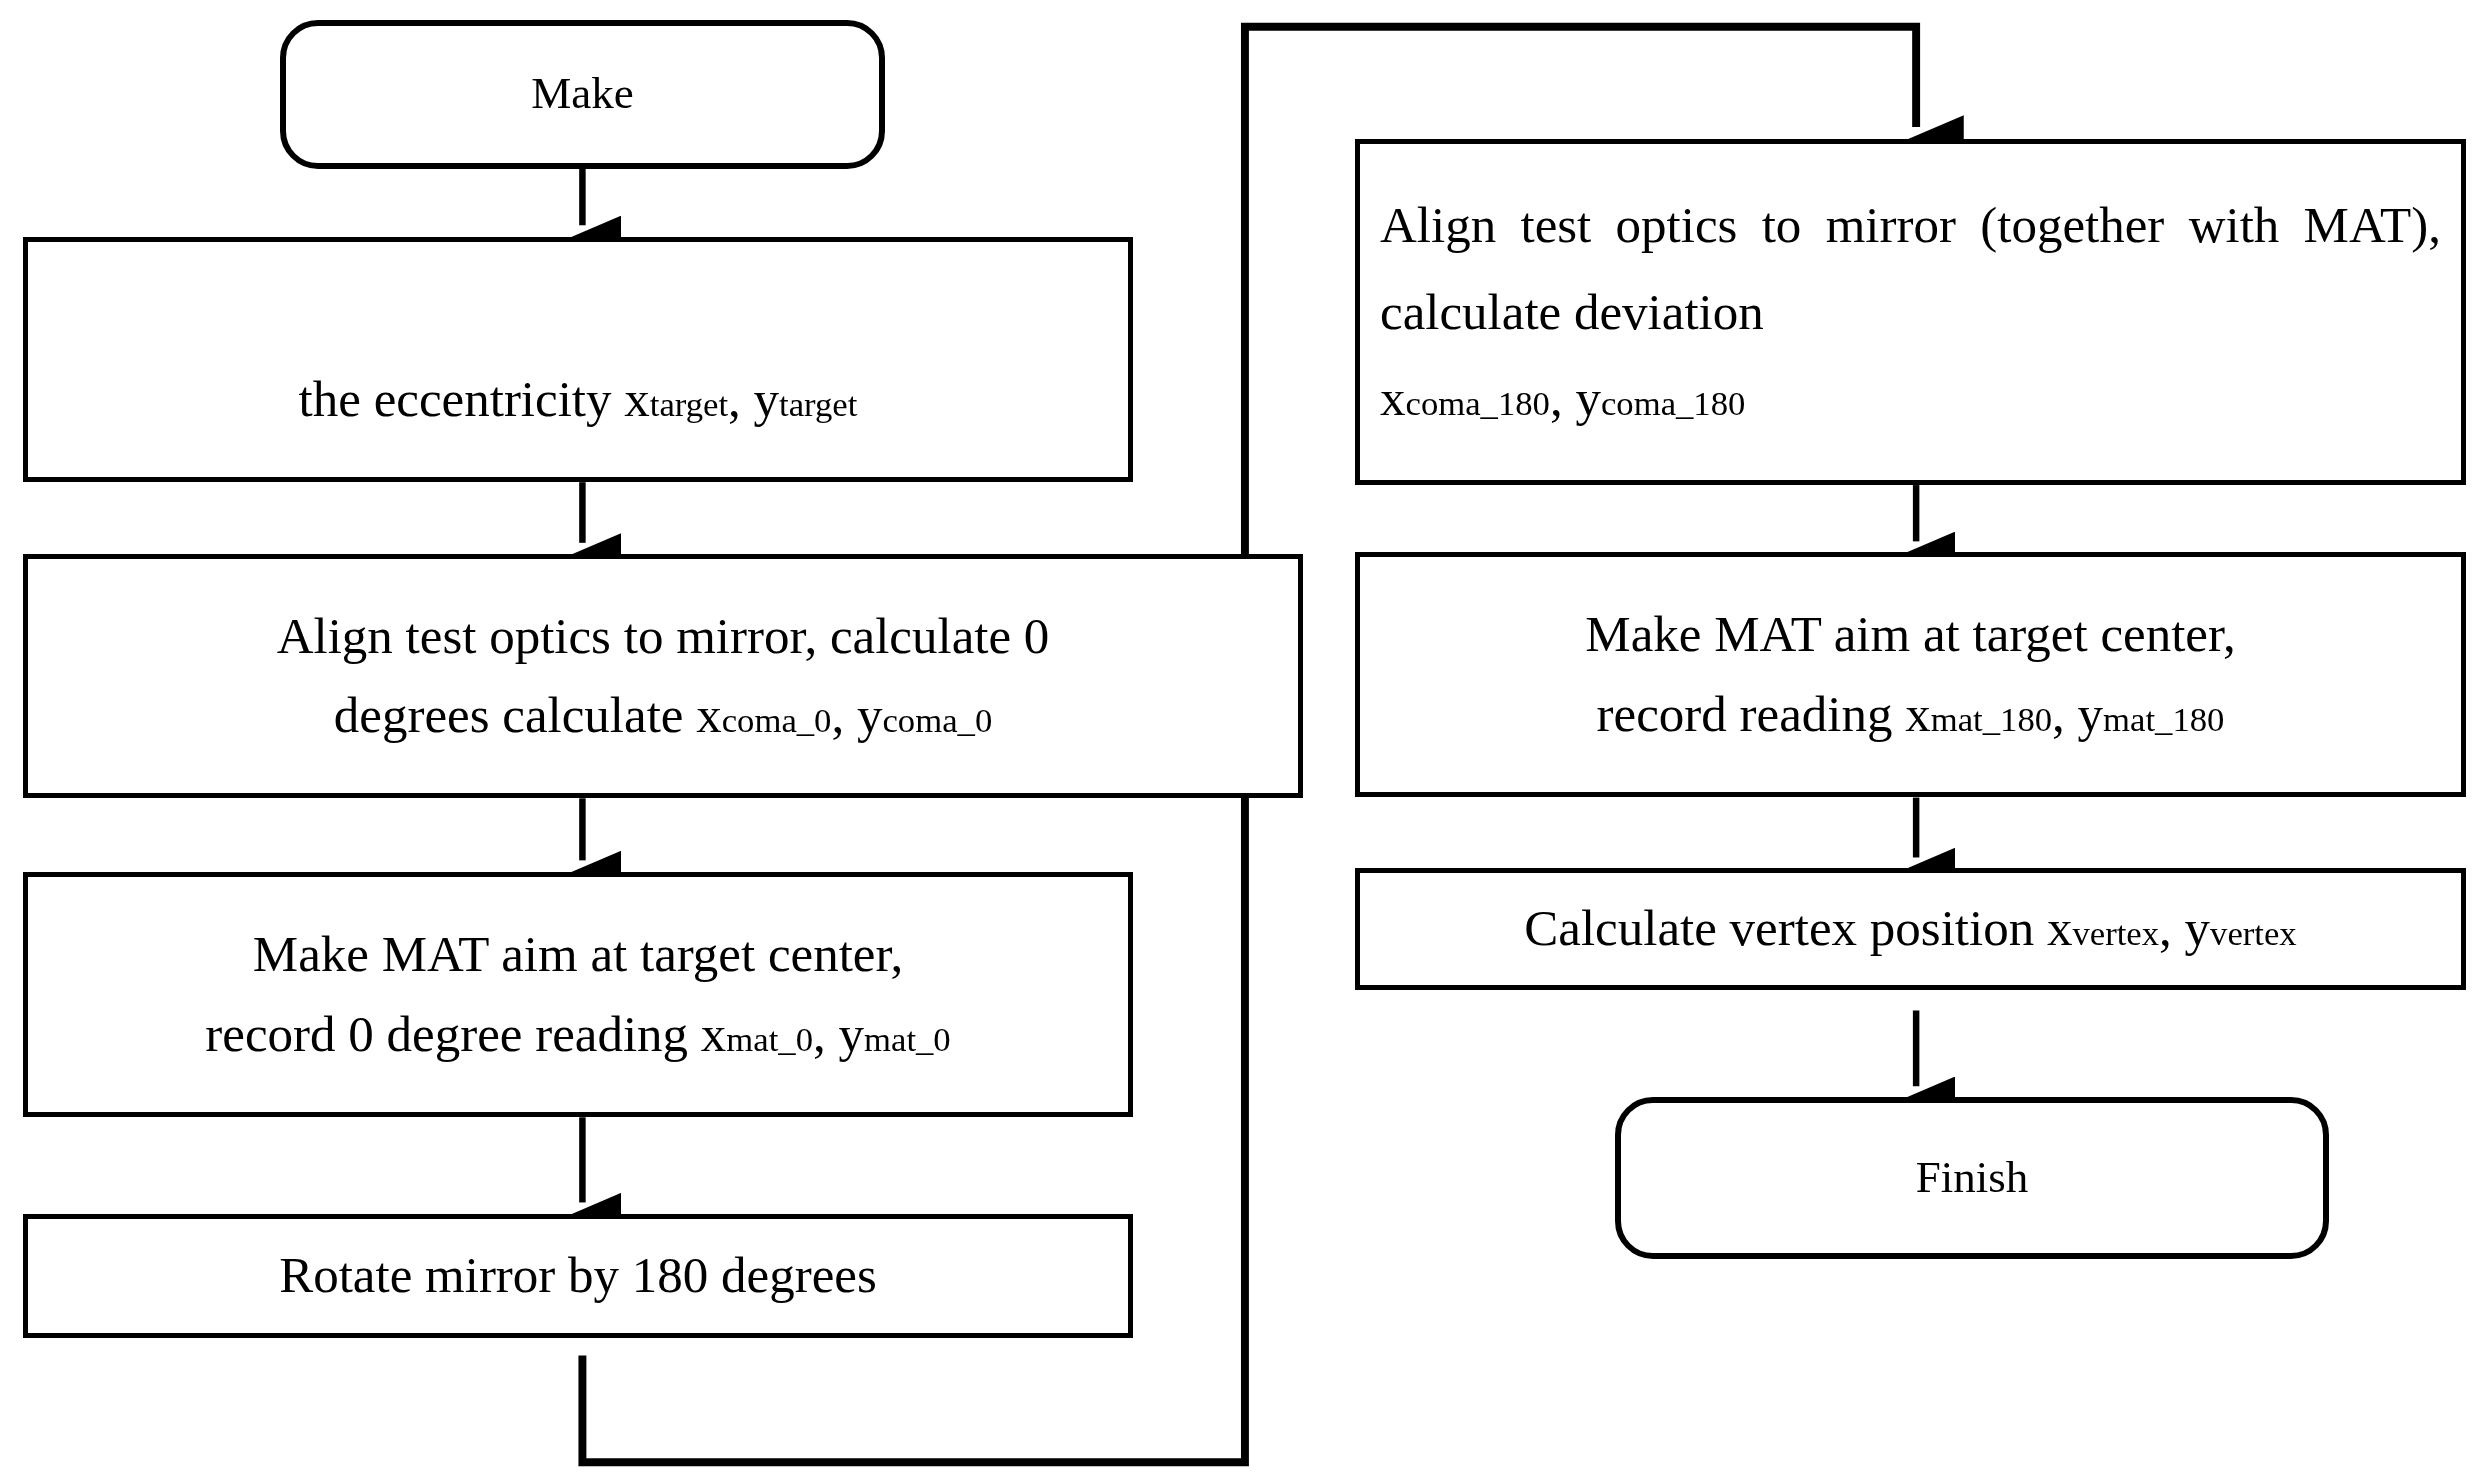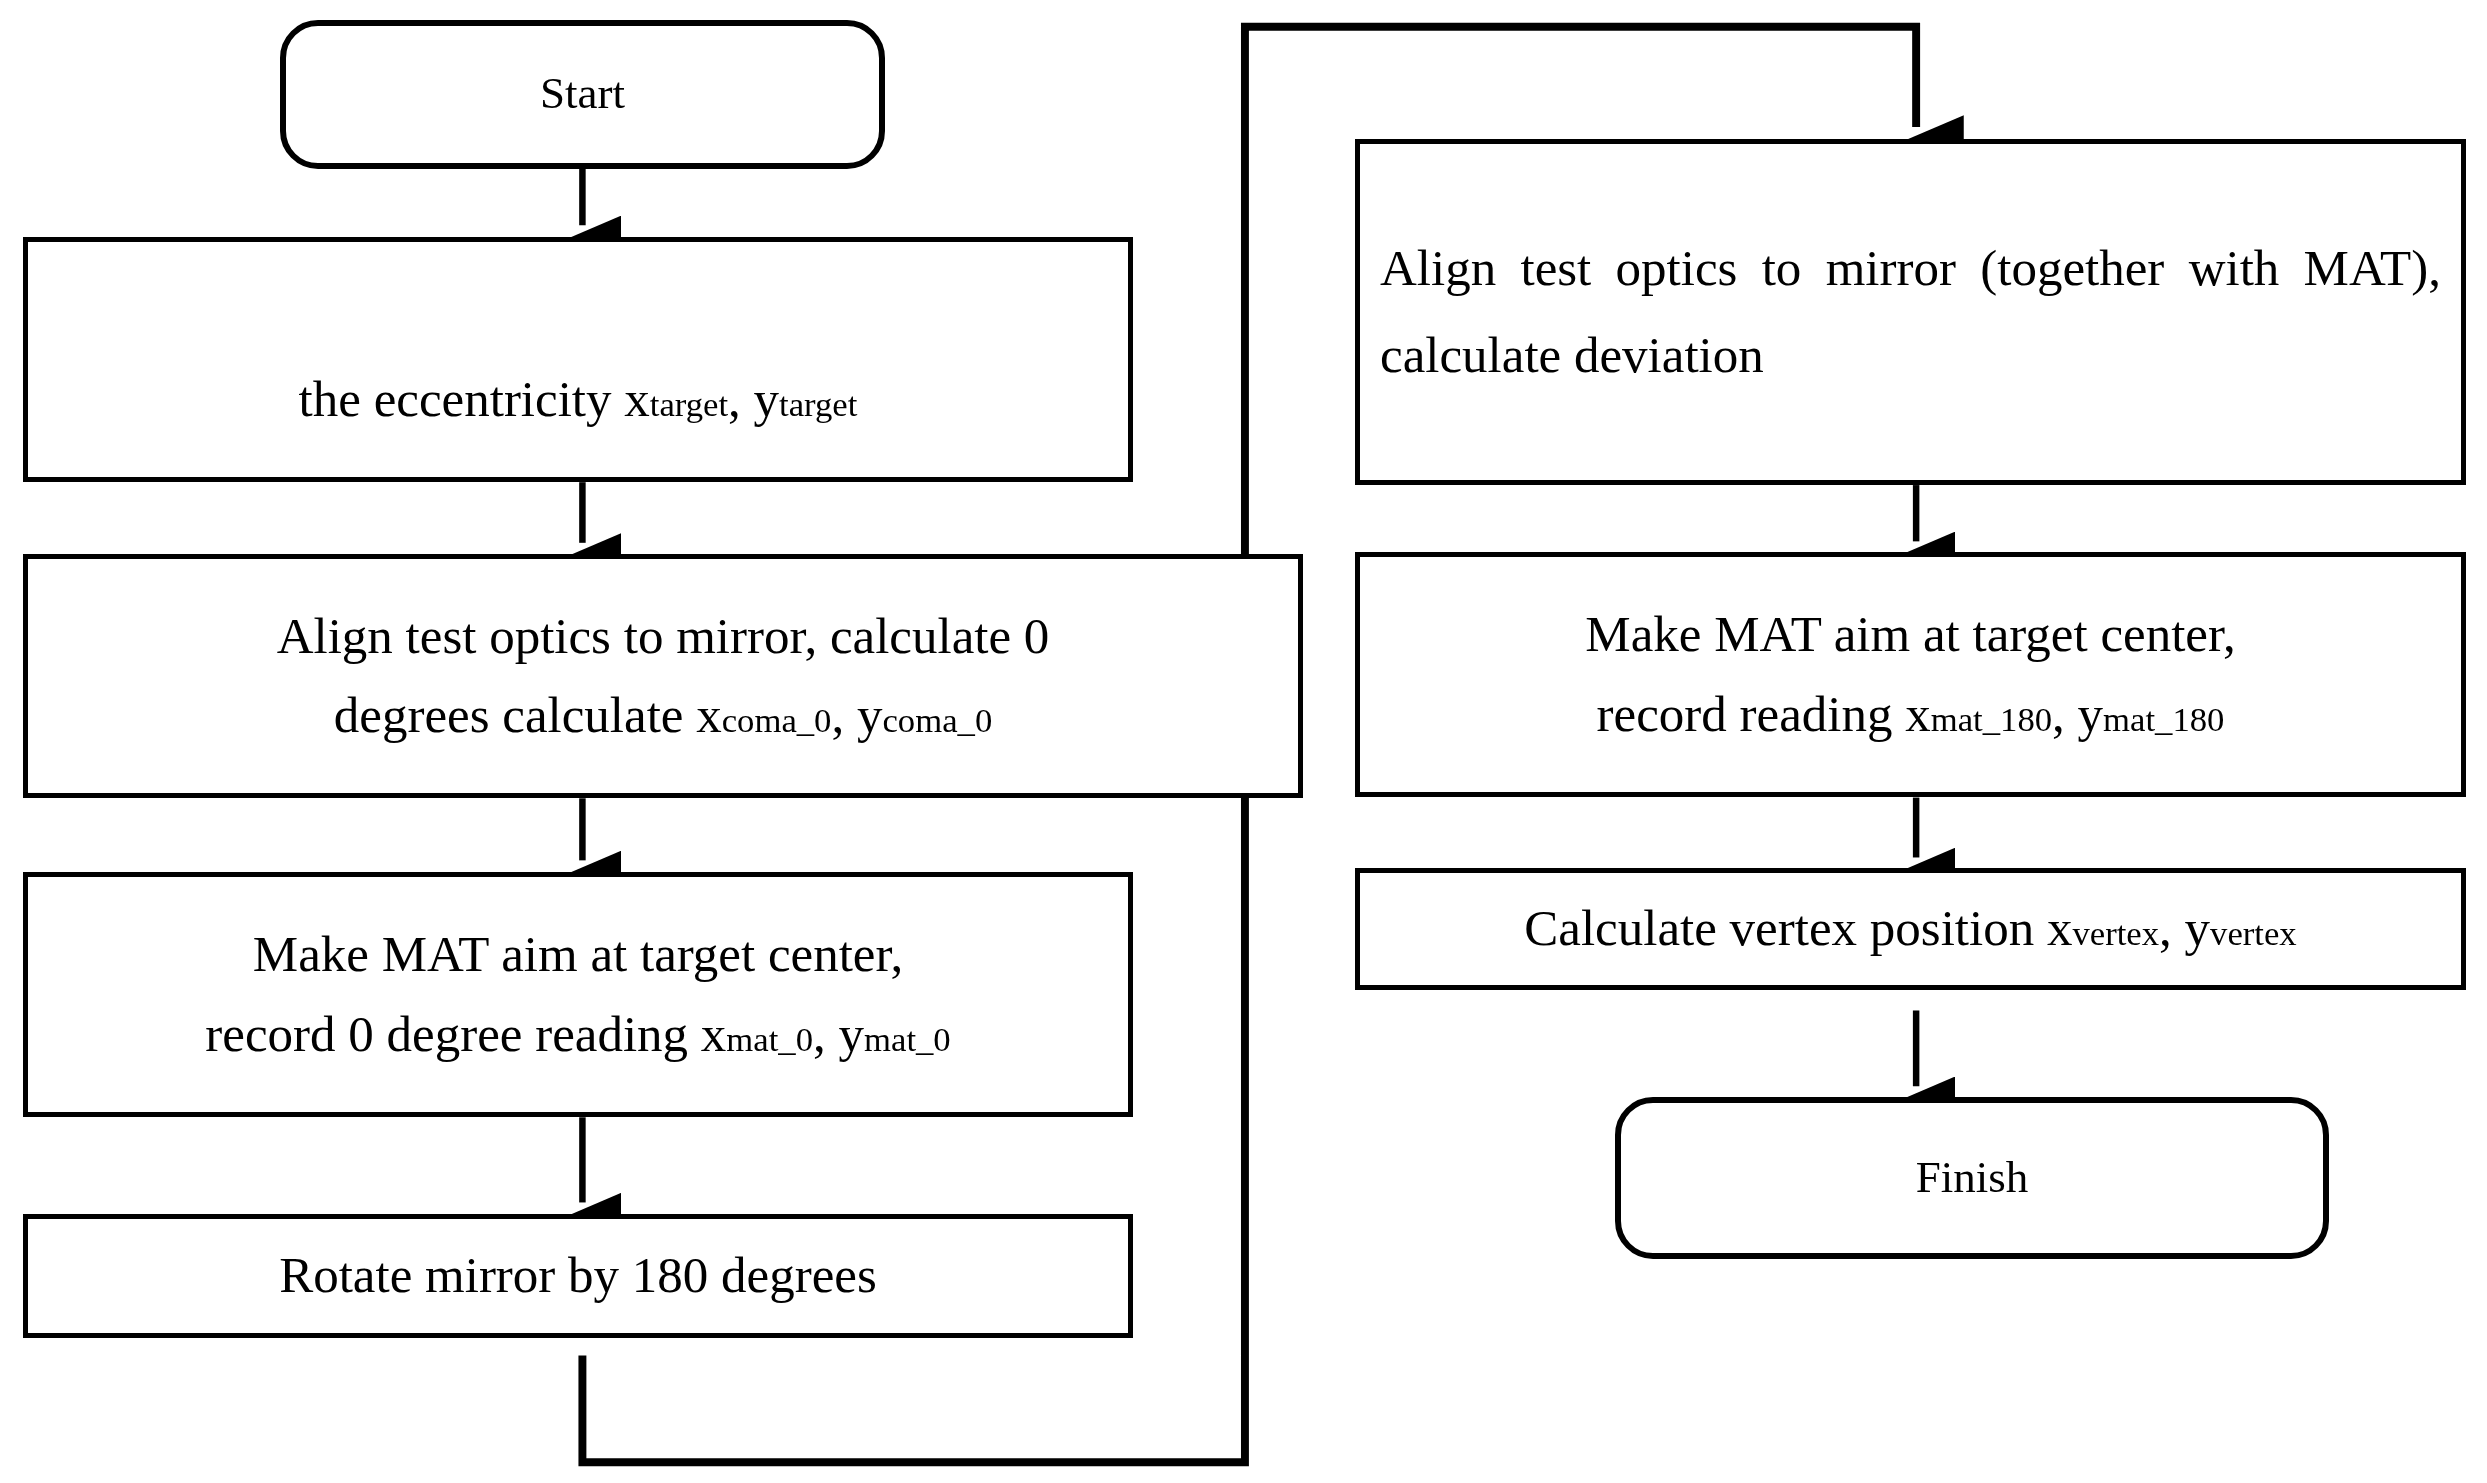--- a/index.html
+++ b/index.html
@@ -39,21 +39,21 @@
     <path d="M807,1548 L807,1666" stroke="#000" stroke-width="9" fill="none" marker-end="url(#ah)"></path>
 
     <path d="M807,1878 L807,2026 L1725,2026 L1725,37 L2655,37 L2655,176" stroke="#000" stroke-width="11" fill="none" marker-end="url(#ah)"></path>
 
     <path d="M2655,672 L2655,750" stroke="#000" stroke-width="9" fill="none" marker-end="url(#ah)"></path>
     <path d="M2655,1105 L2655,1188" stroke="#000" stroke-width="9" fill="none" marker-end="url(#ah)"></path>
     <path d="M2655,1400 L2655,1505" stroke="#000" stroke-width="9" fill="none" marker-end="url(#ah)"></path>
   </svg>
 
   <div class="node term" style="left:280px;top:19.5px;width:605px;height:149px;">
-    <span class="txt">Start</span>
+    <span class="txt">Make</span>
   </div>
 
   <div class="node" style="left:23px;top:237px;width:1110px;height:245px;">
     <span class="txt">
       <br>
       <span>the eccentricity x</span><sub class="sb">target</sub><span>, y</span><sub class="sb">target</sub>
     </span>
   </div>
 
   <div class="node" style="left:23px;top:554px;width:1280px;height:244px;">
@@ -71,20 +71,23 @@
   </div>
 
   <div class="node" style="left:23px;top:1214px;width:1110px;height:124px;">
     <span class="txt">Rotate mirror by 180 degrees</span>
   </div>
 
   <div class="node justify" style="left:1355px;top:139px;width:1111px;height:346px;">
     <span class="txt">
       <span>Align test optics to mirror (together</span>
       <span>with MAT), calculate deviation</span>
+      <span style="display:block;text-align:left;">
+        <span>x</span><sub class="sb">coma_180</sub><span>, y</span><sub class="sb">coma_180</sub>
+      </span>
     </span>
   </div>
 
   <div class="node" style="left:1355px;top:552px;width:1111px;height:245px;">
     <span class="txt">
       <span>Make MAT aim at target center,</span><br>
       <span>record reading x</span><sub class="sb">mat_180</sub><span>, y</span><sub class="sb">mat_180</sub>
     </span>
   </div>
 

